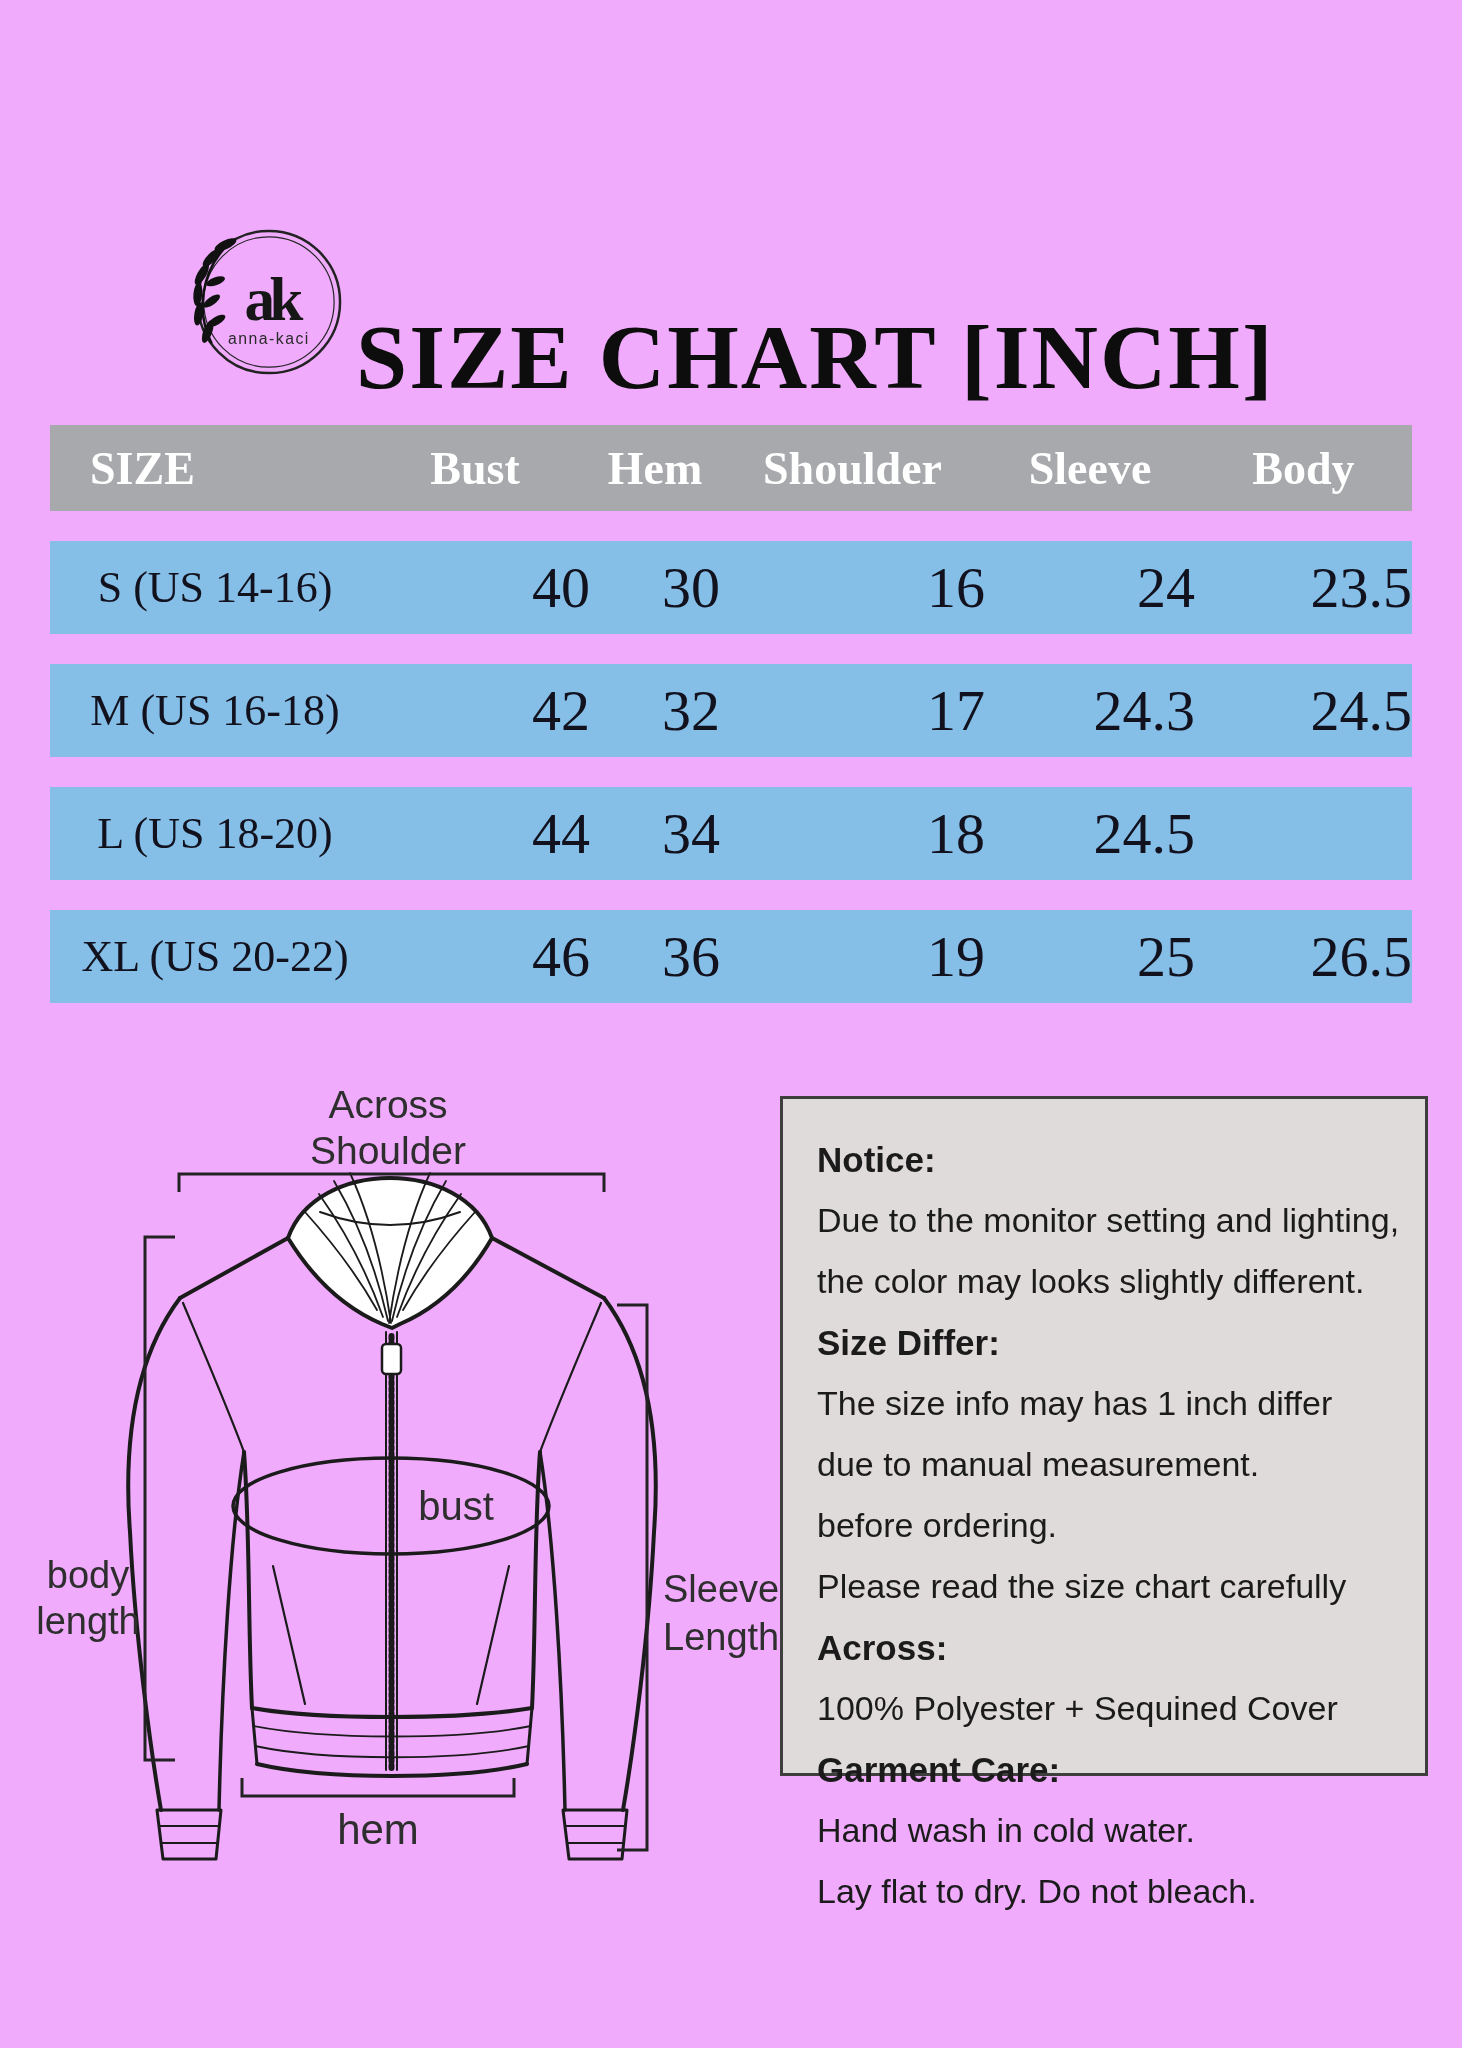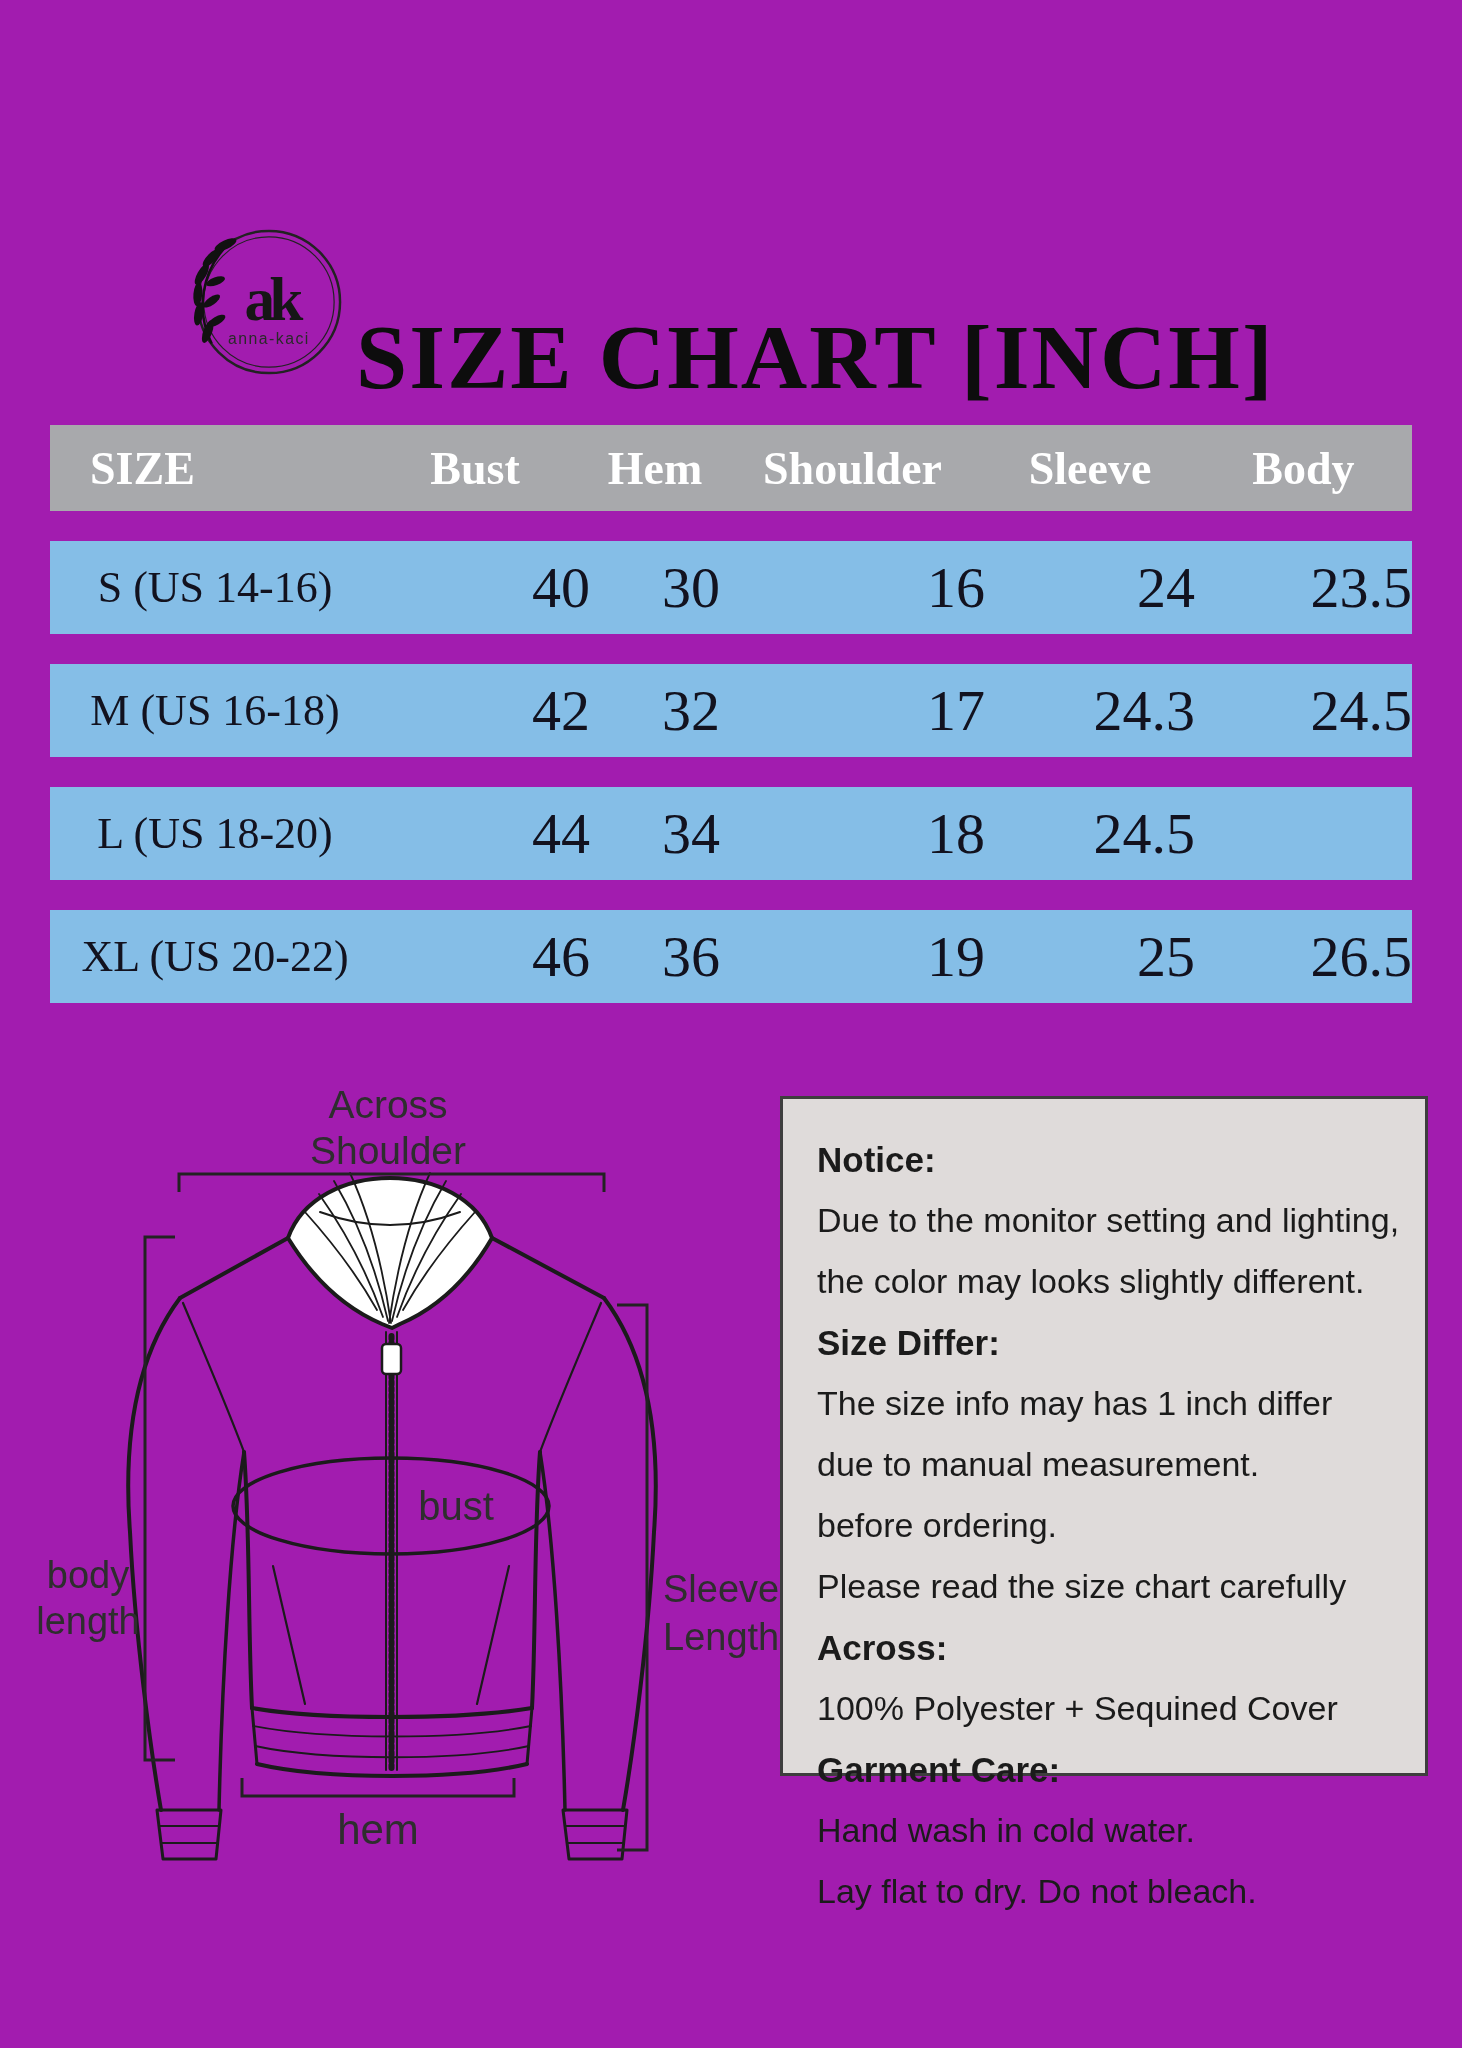--- a/index.html
+++ b/index.html
@@ -1,16 +1,16 @@
 <!DOCTYPE html>
 <html><head>
 <meta charset="utf-8">
 <style>
   html,body{margin:0;padding:0;background:#fff;}
-  .page{position:relative;width:1462px;height:2048px;background:#a21caf;overflow:hidden;
+  .page{position:relative;width:1462px;height:2048px;background:#f0abfc;overflow:hidden;
         font-family:"Liberation Serif",serif;}
 
   
   .logo{position:absolute;left:186px;top:223px;width:158px;height:158px;}
   .title{position:absolute;left:356px;top:242px;width:1050px;height:120px;
          font-family:"Liberation Serif",serif;font-weight:700;font-size:92px;
          letter-spacing:2px;color:#0d0d0d;white-space:nowrap;}
 
   
   .table{position:absolute;left:50px;top:425px;width:1362px;}

